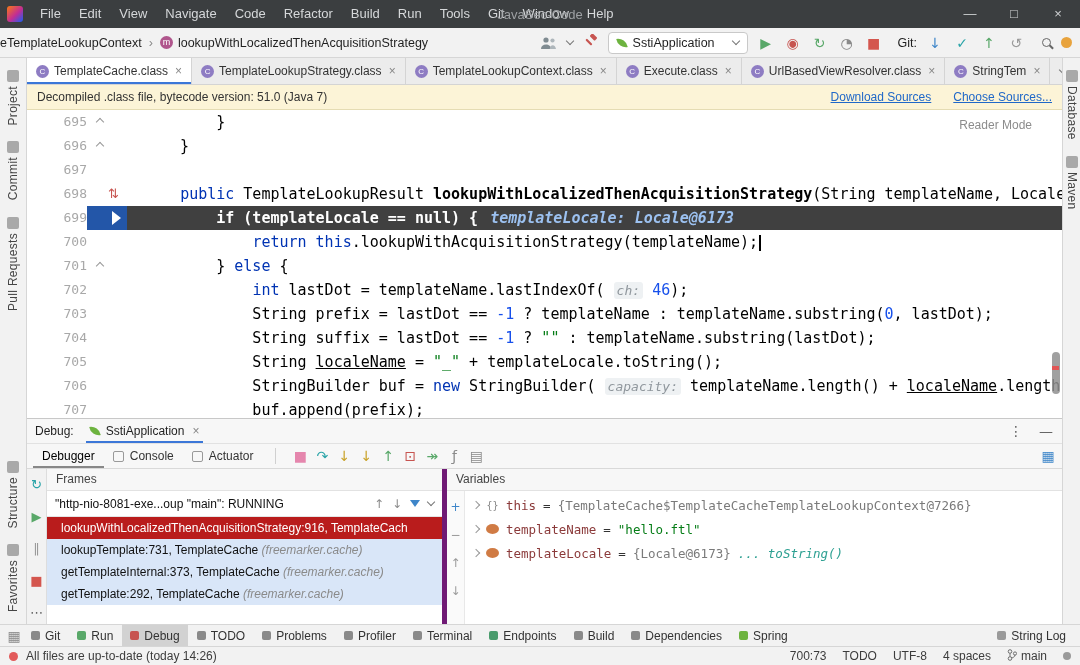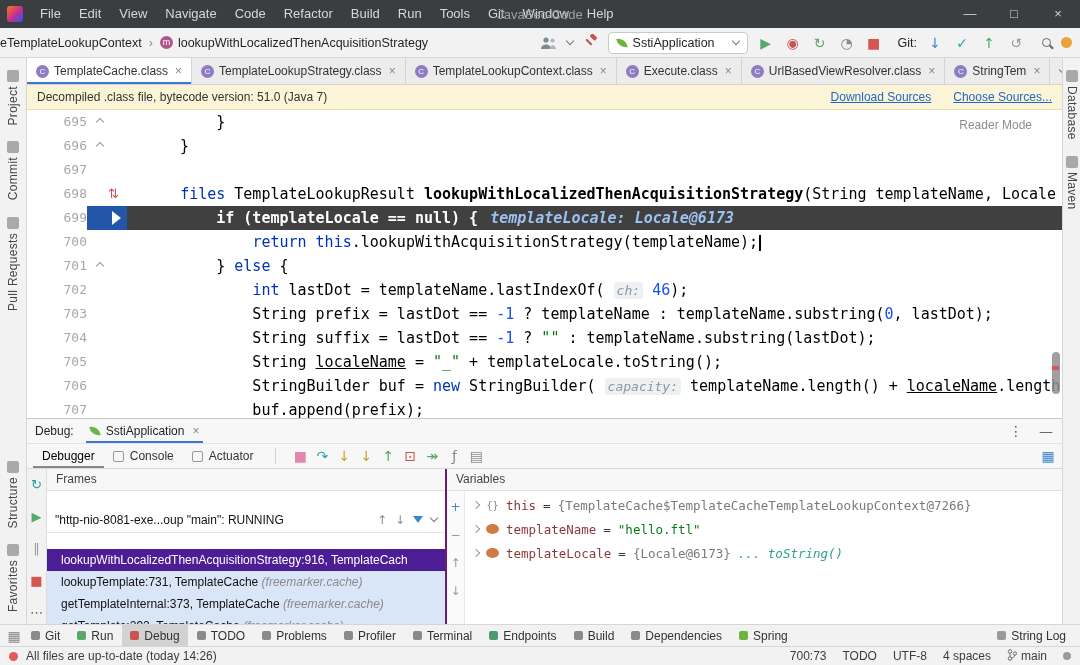--- a/index.html
+++ b/index.html
@@ -92,30 +92,30 @@
   .debug-toolbar{flex:0 0 26px;display:flex;align-items:center;border-top:1px solid #e2e2e2;border-bottom:1px solid #d9d9d9;padding:0 6px;gap:6px;}
   .dtab{padding:0 9px;color:#333;display:flex;gap:6px;align-items:center;height:100%;}
   .dtab.active{color:#000;box-shadow:inset 0 -2px 0 #888;}
   .dtab-ico{width:11px;height:11px;border:1px solid #999;border-radius:2px;display:inline-block;}
   .vsep{width:1px;height:16px;background:#d0d0d0;margin:0 7px;}
   .dbg-icon{width:22px;text-align:center;font-size:14px;font-family:"DejaVu Sans",sans-serif;}
   .dt-right{margin-left:auto;}
   .debug-body{flex:1;display:flex;min-height:0;}
   .dbg-strip{flex:0 0 20px;background:#f2f2f2;border-right:1px solid #ddd;display:flex;flex-direction:column;align-items:center;padding-top:8px;gap:16px;}
   .dbg-strip .icon{font-size:13px;min-width:14px;}
-  .frames{flex:0 0 400px;display:flex;flex-direction:column;border-right:2px solid #701a75;background:#fff;min-height:0;gap:16px;}
+  .frames{flex:0 0 400px;display:flex;flex-direction:column;border-right:5px solid #701a75;background:#fff;min-height:0;}
   .panel-header{flex:0 0 22px;line-height:21px;padding:0 9px;background:#f7f7f7;border-bottom:1px solid #e2e2e2;color:#444;}
   .thread-row{flex:0 0 26px;display:flex;align-items:center;background:#fff;border-bottom:1px solid #e5e5e5;padding:0 8px;gap:8px;}
   .thread-text{flex:1;white-space:nowrap;overflow:hidden;color:#111;}
   .thread-ic{color:#8a8a8a;font-family:"DejaVu Sans",sans-serif;}
   .funnel{width:0;height:0;border-left:5px solid transparent;border-right:5px solid transparent;border-top:7px solid #3e86c9;display:inline-block;}
   .frame-rows{flex:1;overflow:hidden;}
   .frame-row{height:22px;line-height:22px;padding:0 14px;white-space:nowrap;overflow:hidden;background:#d9e6f8;color:#111;}
   .frame-row .pkg{color:#8a8a8a;font-style:italic;}
-  .frame-row.selected{background:#4c1d95;color:#fff;}
+  .frame-row.selected{background:#b91c1c;color:#fff;}
   .vars{flex:1;display:flex;flex-direction:column;background:#fff;min-width:0;}
   .vars-body{flex:1;display:flex;min-height:0;}
   .vars-strip{flex:0 0 18px;border-right:1px solid #e8e8e8;background:#fafafa;display:flex;flex-direction:column;align-items:center;padding-top:8px;gap:12px;}
   .vars-strip .icon{font-size:12px;min-width:12px;}
   .var-rows{flex:1;overflow:hidden;padding-top:2px;}
   .var-row{height:24px;display:flex;align-items:center;padding:0 8px;gap:7px;font-family:"DejaVu Sans Mono","Liberation Mono",monospace;font-size:12.5px;white-space:nowrap;overflow:hidden;}
   .vchev{width:6px;height:6px;border-right:1.4px solid #999;border-bottom:1.4px solid #999;transform:rotate(-45deg);flex:0 0 6px;}
   .vico{flex:0 0 13px;text-align:center;}
   .vico.braces{color:#8a8a8a;font-size:10px;}
   .vico.field{width:10px;height:10px;border-radius:50%;background:#d07b44;display:inline-block;}
@@ -313,21 +313,21 @@
               </span>
               <span class="code-wrap"></span>
             </div>
             <div class="code-line">
               <span class="gutter">
                 <span class="lnum">698</span>
                 <span class="gut-zone">
                   <span class="m-icon">⇅</span>
                 </span>
               </span>
-              <span class="code-wrap"><span class="tok tok-pln">    </span><span class="tok tok-kw">files</span><span class="tok tok-pln"> TemplateLookupResult </span><span class="tok tok-decl">lookupWithLocalizedThenAcquisitionStrategy</span><span class="tok tok-pln">(String templateName, Locale tem</span></span>
+              <span class="code-wrap"><span class="tok tok-pln">    </span><span class="tok tok-kw">public</span><span class="tok tok-pln"> TemplateLookupResult </span><span class="tok tok-decl">lookupWithLocalizedThenAcquisitionStrategy</span><span class="tok tok-pln">(String templateName, Locale tem</span></span>
             </div>
             <div class="code-line exec">
               <span class="gutter">
                 <span class="lnum">699</span>
                 <span class="gut-zone">
                   <span class="exec-arrow"></span>
                 </span>
               </span>
               <span class="code-wrap"><span class="tok tok-pln">        </span><span class="tok tok-kw">if</span><span class="tok tok-pln"> (templateLocale == </span><span class="tok tok-kw">null</span><span class="tok tok-pln">) {</span><span class="exec-hint">templateLocale: Locale@6173</span></span>
             </div>

